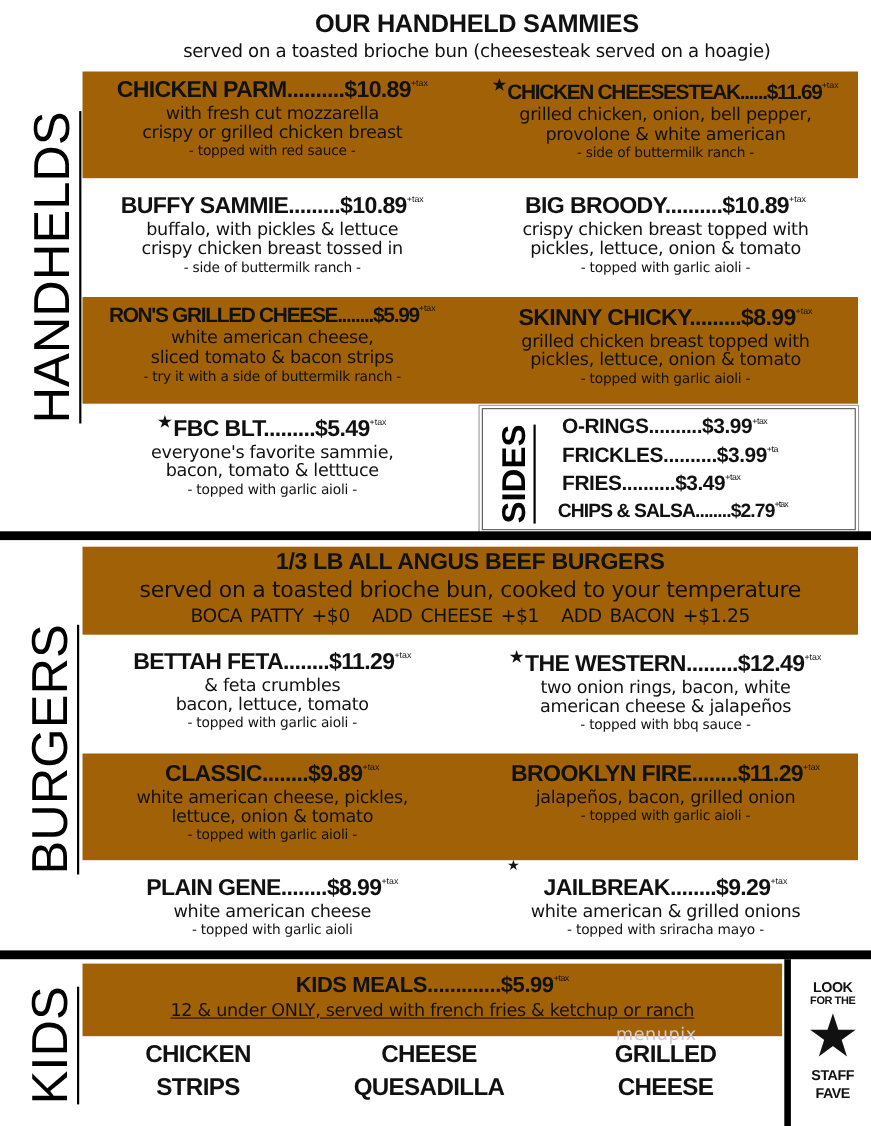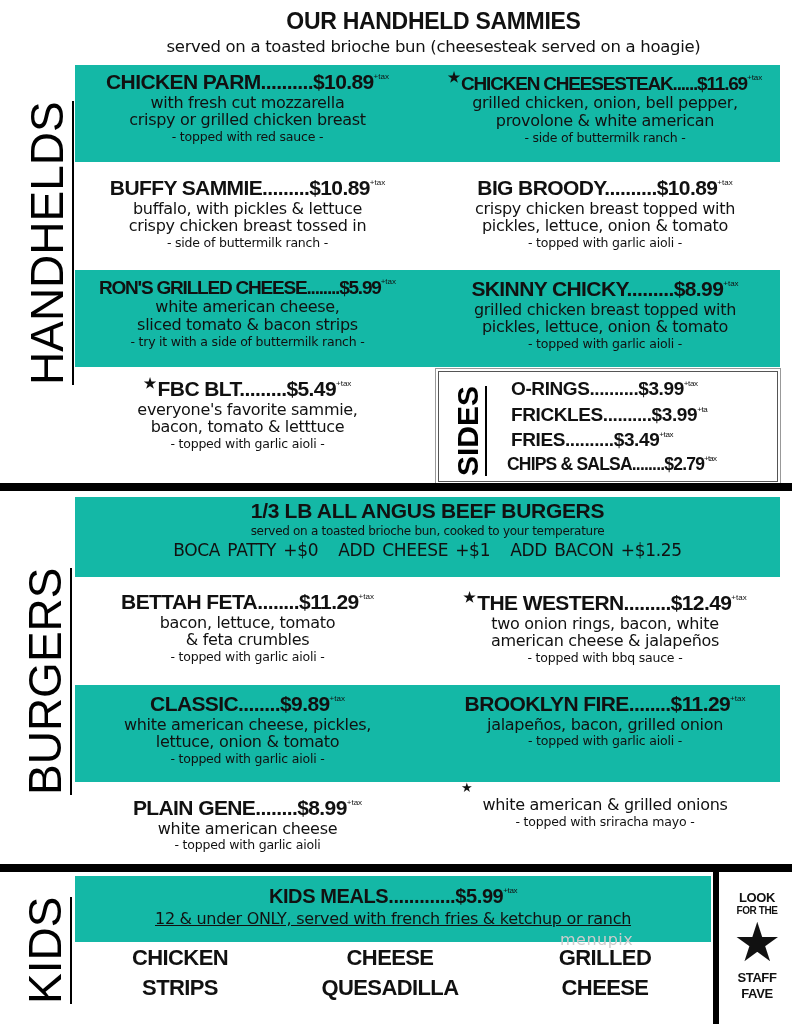--- a/index.html
+++ b/index.html
@@ -1,20 +1,20 @@
 <!DOCTYPE html>
 <html><head>
 <meta charset="utf-8">
 <style>
   * { box-sizing: border-box; margin: 0; padding: 0; }
   html, body { width: 792px; height: 1024px; background: #fff; overflow: hidden; }
   body { font-family: "DejaVu Sans", sans-serif; color: #111; position: relative; }
 
   .abs { position: absolute; }
-  .gray { background: #14b8a6; }
+  .gray { background: #a16207; }
 
   
   .top-title { position: absolute; left: 75px; right: 0; top: 8px; text-align: center;
     font-family: "Liberation Sans", sans-serif; font-weight: bold; font-size: 23px; letter-spacing: -0.3px; }
   .top-sub { position: absolute; left: 75px; right: 0; top: 37px; text-align: center;
     font-size: 16.5px; letter-spacing: -0.3px; }
 
   
   .vlabel { position: absolute; transform-origin: left top; transform: rotate(-90deg);
     font-family: "Liberation Sans", sans-serif; font-weight: normal; color: #000;
@@ -35,21 +35,21 @@
   
   .sides-box { position: absolute; left: 438px; top: 371px; width: 340px; height: 111px;
     border: 1px solid #555; outline: 1px solid #999; outline-offset: 2px; }
   .side-row { position: absolute; font-family: "Liberation Sans", sans-serif; font-weight: bold;
     font-size: 19px; letter-spacing: -0.4px; white-space: nowrap; }
   .side-row .tax { font-size: 8px; vertical-align: 9px; font-weight: normal; }
 
   
   .burg-head { position: absolute; left: 75px; top: 497px; width: 705px; height: 80px; text-align: center; }
   .burg-head .t { font-family: "Liberation Sans", sans-serif; font-weight: bold; font-size: 21px; margin-top: 2px; letter-spacing: -0.3px; }
-  .burg-head .s { font-size: 12px; letter-spacing: -0.3px; margin-top: 1px; }
+  .burg-head .s { font-size: 20px; letter-spacing: -0.3px; margin-top: 1px; }
   .burg-head .a { font-size: 17px; letter-spacing: -0.3px; margin-top: 2px; word-spacing: 2px; }
   .burg-head .a span { margin: 0 10px; }
 
   
   .kids-head { position: absolute; left: 75px; top: 876px; width: 636px; height: 66px; text-align: center; }
   .kids-head .t { font-family: "Liberation Sans", sans-serif; font-weight: bold; font-size: 20px; margin-top: 9px; letter-spacing: -0.4px; }
   .kids-head .t .tax { font-size: 8px; vertical-align: 10px; font-weight: normal; }
   .kids-head .s { font-size: 16px; letter-spacing: -0.3px; margin-top: 1px; text-decoration: underline; }
   .kid-opt { position: absolute; text-align: center; font-family: "Liberation Sans", sans-serif; font-weight: bold;
     font-size: 22px; line-height: 30px; letter-spacing: -0.6px; }
@@ -139,22 +139,22 @@
 <div class="burg-head gray">
   <div class="t">1/3 LB ALL ANGUS BEEF BURGERS</div>
   <div class="s">served on a toasted brioche bun, cooked to your temperature</div>
   <div class="a"><span>BOCA PATTY +$0</span><span>ADD CHEESE +$1</span><span>ADD BACON +$1.25</span></div>
 </div>
 
 <div class="abs gray" style="left:75px; top:685px; width:705px; height:97px;"></div>
 
 <div class="item" style="left:75px; top:590px; width:345px;">
   <div class="name-line"><span>BETTAH FETA</span><span class="price">........</span><span class="price">$11.29</span><span class="tax">+tax</span></div>
+  <div class="desc">&amp; feta crumbles</div>
   <div class="desc">bacon, lettuce, tomato</div>
-  <div class="desc">&amp; feta crumbles</div>
   <div class="note">- topped with garlic aioli -</div>
 </div>
 
 <div class="item" style="left:425px; top:590px; width:360px;">
   <div class="name-line"><span class="star">★</span><span>THE WESTERN</span><span class="price">.........</span><span class="price">$12.49</span><span class="tax">+tax</span></div>
   <div class="desc">two onion rings, bacon, white</div>
   <div class="desc">american cheese &amp; jalapeños</div>
   <div class="note">- topped with bbq sauce -</div>
 </div>
 
@@ -172,20 +172,21 @@
 </div>
 
 <div class="item" style="left:75px; top:796px; width:345px;">
   <div class="name-line"><span>PLAIN GENE</span><span class="price">........</span><span class="price">$8.99</span><span class="tax">+tax</span></div>
   <div class="desc">white american cheese</div>
   <div class="note">- topped with garlic aioli</div>
 </div>
 
 <div class="abs" style="left:461px; top:780px; font-size:13px;">★</div>
 <div class="item" style="left:425px; top:796px; width:360px;">
+  <div class="name-line"><span>JAILBREAK</span><span class="price">........</span><span class="price">$9.29</span><span class="tax">+tax</span></div>
   <div class="desc">white american &amp; grilled onions</div>
   <div class="note">- topped with sriracha mayo -</div>
 </div>
 
 <div class="divider" style="top:864px;"></div>
 
 <div class="vlabel" style="left:22px; top:1004px; font-size:46px;">KIDS</div>
 
 <div class="kids-head gray">
   <div class="t"><span>KIDS MEALS</span><span>.............</span><span>$5.99</span><span class="tax">+tax</span></div>

